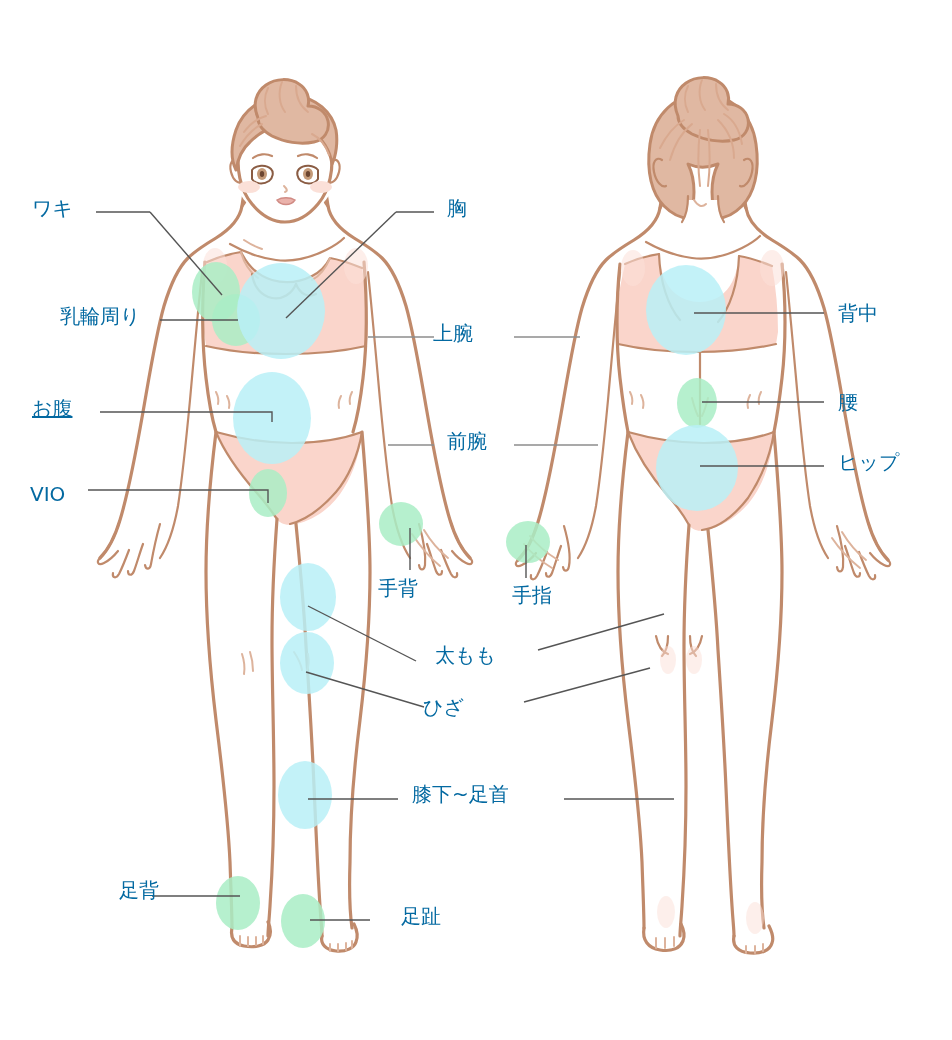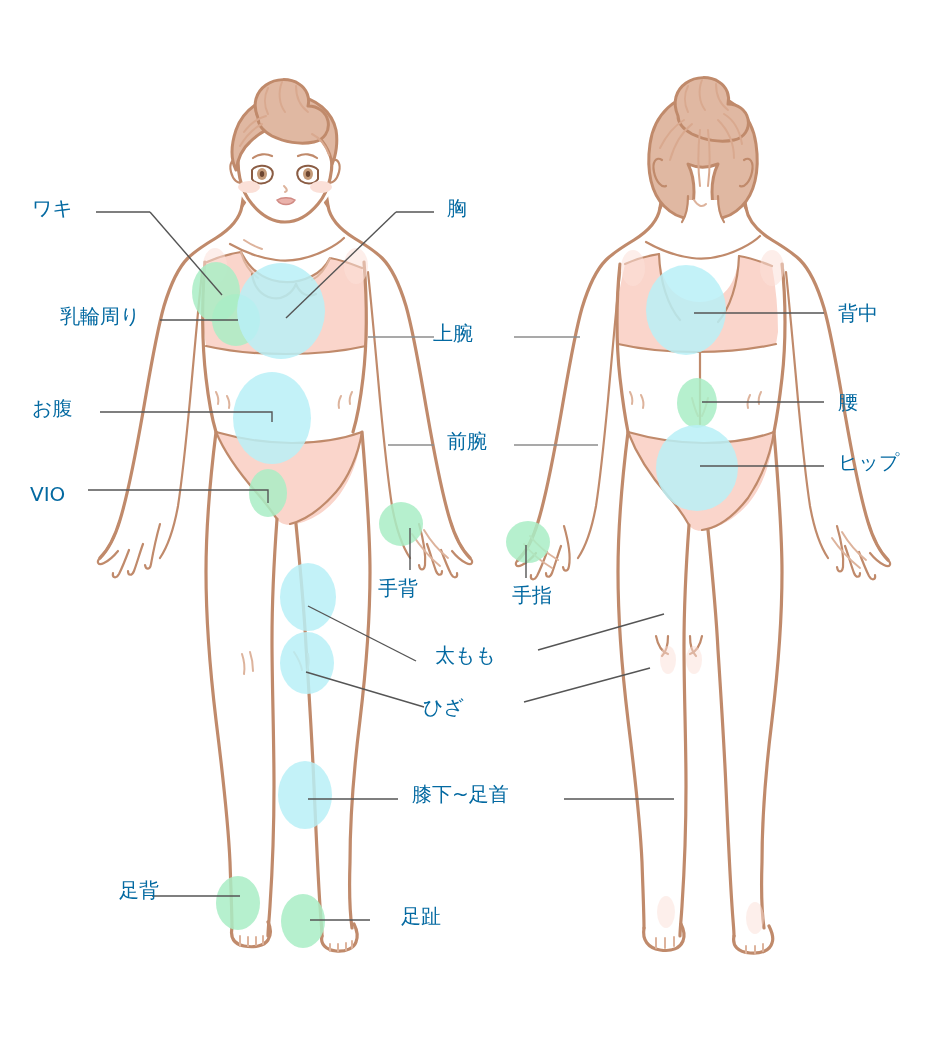--- a/index.html
+++ b/index.html
@@ -386,21 +386,21 @@
     <path class="leader" d="M824,313 L694,313"></path>
     <path class="leader" d="M824,402 L702,402"></path>
     <path class="leader" d="M824,466 L700,466"></path>
   </g>
 </svg>
 
 <div>
 
   <div class="lbl l" style="left:32px;  top:198px;">ワキ</div>
   <div class="lbl l" style="left:36px;  top:306px;margin-left:24px;">乳輪周り</div>
-  <div class="lbl l" style="left:32px;  top:398px;">お腹</div>
+  <div class="lbl l" style="left:32px;  top:398px;text-decoration:underline;">お腹</div>
   <div class="lbl l" style="left:30px;  top:484px;">VIO</div>
   <div class="lbl l" style="left:100px; top:880px;margin-left:19px;">足背</div>
 
   <div class="lbl l" style="left:447px; top:198px;">胸</div>
   <div class="lbl l" style="left:433px; top:323px;">上腕</div>
   <div class="lbl l" style="left:447px; top:431px;">前腕</div>
   <div class="lbl l" style="left:378px; top:578px;">手背</div>
   <div class="lbl l" style="left:512px; top:585px;">手指</div>
   <div class="lbl l" style="left:435px; top:645px;">太もも</div>
   <div class="lbl l" style="left:423px; top:697px;">ひざ</div>

